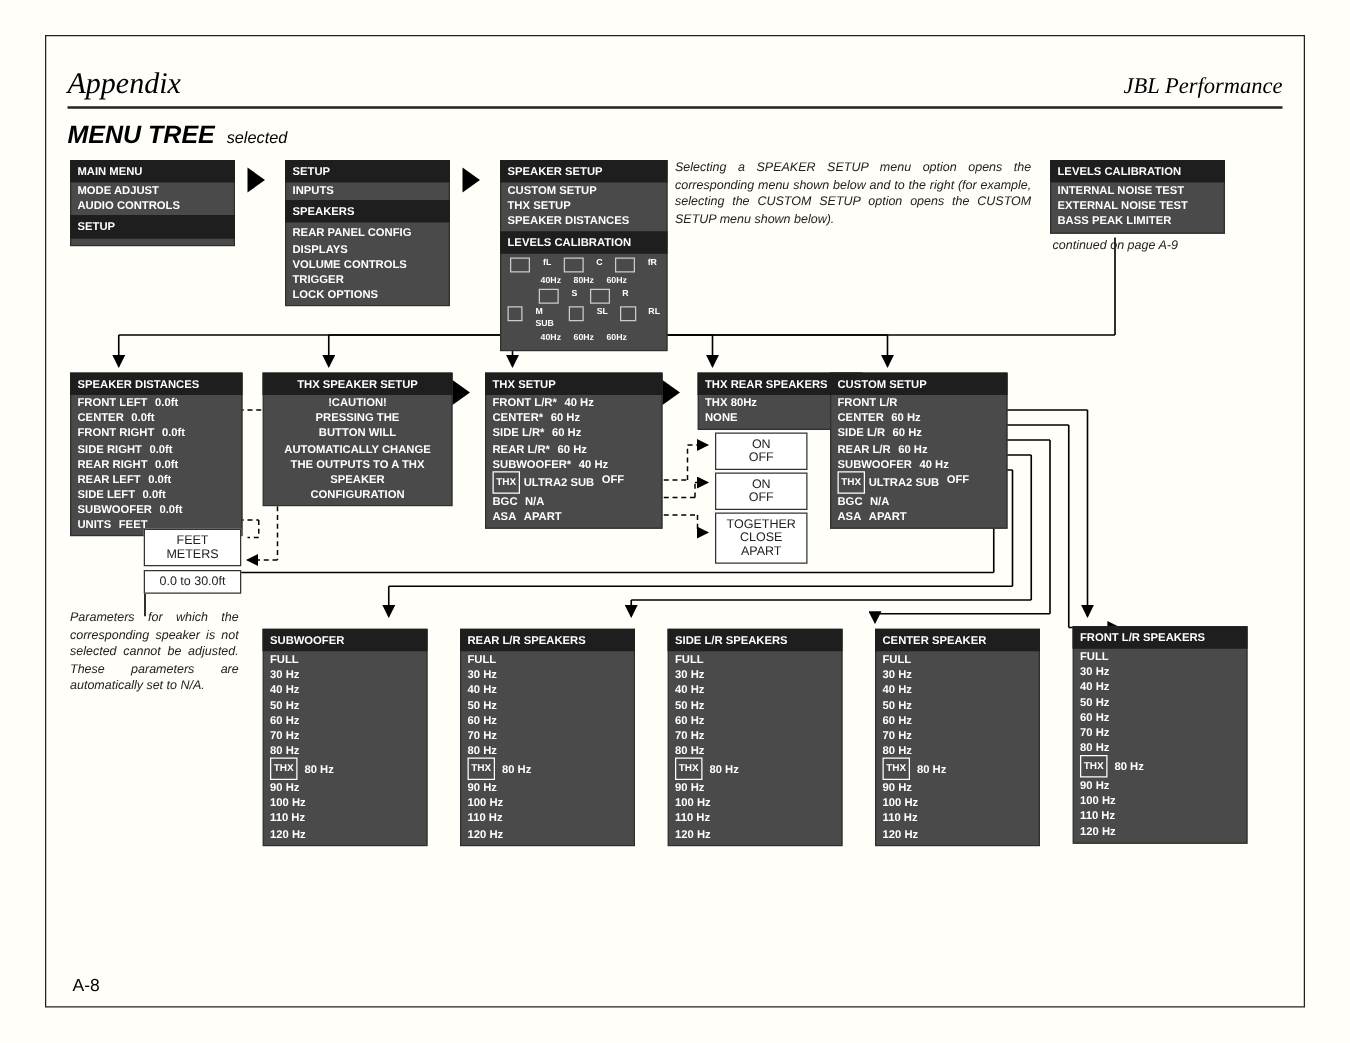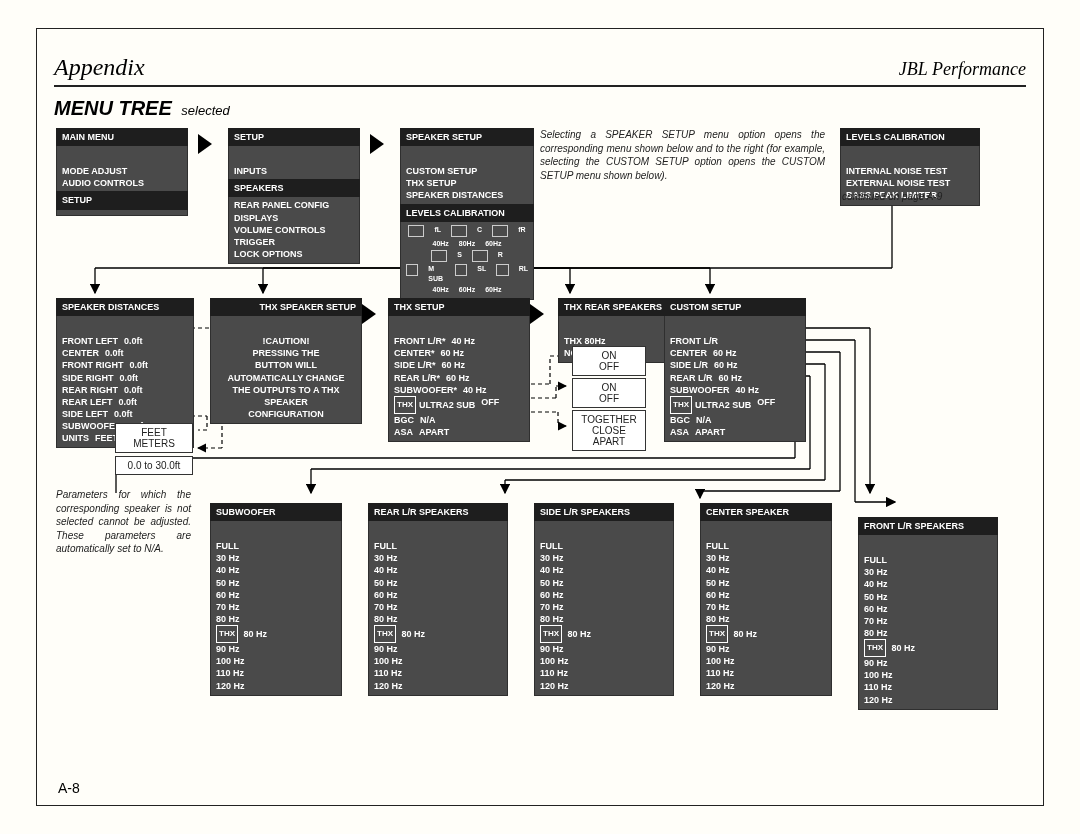--- a/index.html
+++ b/index.html
@@ -5,21 +5,21 @@
 html,body{margin:0;padding:0;background:#d0cfcd;font-family:Arial,Helvetica,sans-serif}
 .page{width:1080px;height:834px;background:#fffef9;margin:0 auto;position:relative;box-sizing:border-box;padding:40px 50px 30px 50px}
 .border-frame{position:absolute;inset:28px 36px 28px 36px;border:1px solid #222;pointer-events:none}
 .hdr{display:flex;justify-content:space-between;align-items:baseline;border-bottom:2px solid #222;padding-bottom:4px;margin:14px 4px 8px 4px}
 .hdr-l{font-style:italic;font-family:Georgia,serif;font-size:24px}
 .hdr-r{font-style:italic;font-family:Georgia,serif;font-size:18px}
 .title{margin:10px 4px 8px 4px;font-size:20px;font-weight:900;font-style:italic}
 .title .cont{font-weight:400;font-size:13px;font-style:italic;margin-left:4px}
 .stage{position:relative;width:100%;height:620px}
 .box{position:absolute;background:#4a4a4a;color:#fff;font-size:9px;font-weight:700;line-height:1.35;padding:4px 6px;box-shadow:0 0 0 1px #2f2f2f inset}
-.box .hd{background:#1e1e1e;margin:-4px -6px 19px -6px;padding:3px 6px}
+.box .hd{background:#1e1e1e;margin:-4px -6px 0 -6px;padding:3px 6px}
 .box .hd2{background:#1e1e1e;margin:2px -6px;padding:3px 6px}
 .row{display:flex;gap:6px}
 .whitebox{position:absolute;background:#fff;border:1px solid #333;font-size:10px;text-align:center;color:#222;padding:3px 4px}
 .arrow{position:absolute;width:0;height:0;border-top:10px solid transparent;border-bottom:10px solid transparent;border-left:14px solid #000}
 svg.lines{position:absolute;inset:0;width:100%;height:100%}
 .note{position:absolute;font-style:italic;font-size:10px;line-height:1.35;color:#222}
 .footer-left{position:absolute;left:58px;bottom:38px;font-size:14px}
 .thx{display:inline-block;border:1px solid #fff;padding:4px 2px;font-size:8px;line-height:1;margin-right:3px;vertical-align:1px}
 .spk-diag{margin-top:3px}
 .spk-diag .r{display:flex;justify-content:center;gap:10px;font-size:7px;margin:2px 0}
@@ -219,21 +219,21 @@
     <div class="whitebox" style="left:65px;top:295px;width:68px">
       <div>FEET</div>
       <div>METERS</div>
     </div>
     <div class="whitebox" style="left:65px;top:328px;width:68px">
       <div>0.0 to 30.0ft</div>
     </div>
     <div class="note" style="left:6px;top:360px;width:135px;text-align:justify">Parameters for which the corresponding speaker is not selected cannot be adjusted. These parameters are automatically set to N/A.</div>
 
     <div class="box" style="left:160px;top:170px;width:140px;text-align:center">
-      <div class="hd" style="text-align:right">THX SPEAKER SETUP</div>
+      <div class="hd" style="text-align:center">THX SPEAKER SETUP</div>
       <div>!CAUTION!</div>
       <div>PRESSING THE</div>
       <div>BUTTON WILL</div>
       <div>AUTOMATICALLY CHANGE</div>
       <div>THE OUTPUTS TO A THX</div>
       <div>SPEAKER</div>
       <div>CONFIGURATION</div>
     </div>
     <div class="arrow" style="left:312px;top:176px"></div>
 
@@ -383,21 +383,21 @@
         <div>50 Hz</div>
         <div>60 Hz</div>
         <div>70 Hz</div>
         <div>80 Hz</div>
         <div><span class="thx">THX</span> 80 Hz</div>
         <div>90 Hz</div>
         <div>100 Hz</div>
         <div>110 Hz</div>
         <div>120 Hz</div>
       </div>
-    <div class="box hzbox" style="left:808px;top:389px;width:128px">
+    <div class="box hzbox" style="left:808px;top:373px;width:128px">
         <div class="hd">FRONT L/R SPEAKERS</div>
         <div>FULL</div>
         <div>30 Hz</div>
         <div>40 Hz</div>
         <div>50 Hz</div>
         <div>60 Hz</div>
         <div>70 Hz</div>
         <div>80 Hz</div>
         <div><span class="thx">THX</span> 80 Hz</div>
         <div>90 Hz</div>

